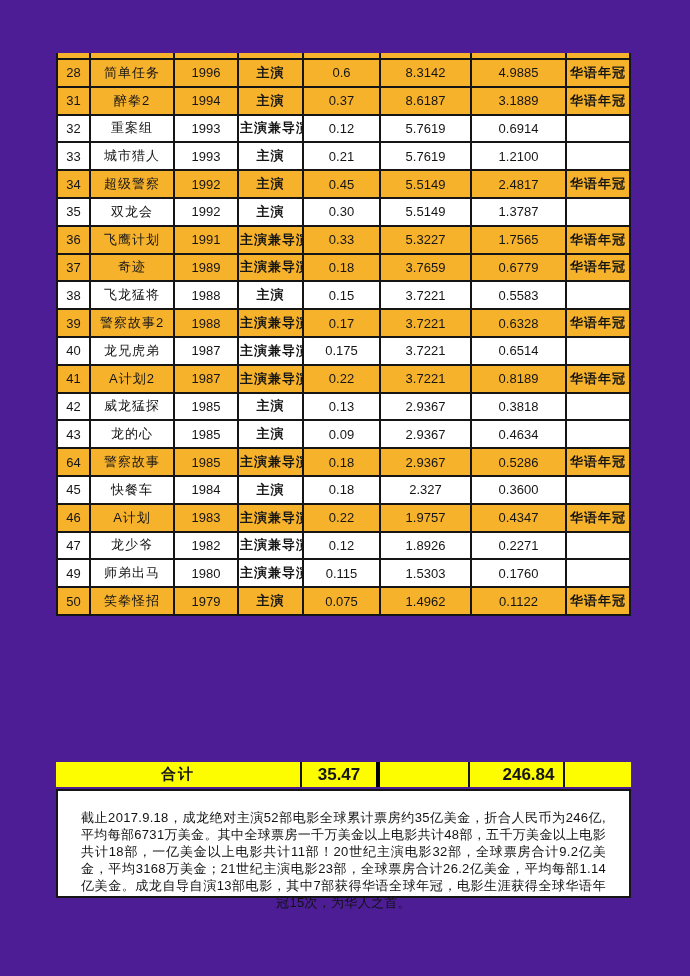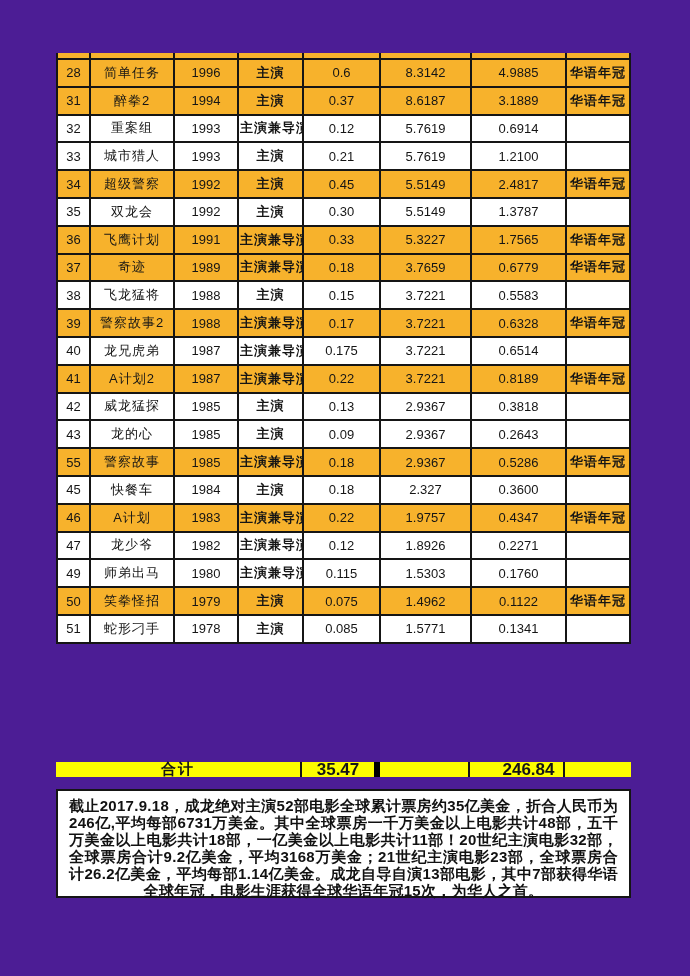--- a/index.html
+++ b/index.html
@@ -41,54 +41,54 @@
   td.c-role  { font-weight: bold; font-size: 10.5px; letter-spacing: 1px; }
   td.c-note  { font-weight: bold; font-size: 11.5px; letter-spacing: 1px; margin-left: 44px; }
   td.c-year, td.c-num, td.c-no { font-size: 13px; }
 
   
   .total-strip {
     position: absolute;
     left: 56px;
     top: 762px;
     width: 575px;
-    height: 15px;
+    height: 25px;
     background: #FDFD00;
     display: flex;
     align-items: stretch;
   }
   .total-strip .t-cell {
     display: flex;
     align-items: center;
     justify-content: center;
     box-sizing: border-box;
     font-weight: bold;
   }
   .t-label { width: 246px; border-right: 2px solid #151515; font-size: 15px; letter-spacing: 2px; }
-  .t-usd   { width: 78px;  border-right: 6px solid #000000; font-size: 17px; }
+  .t-usd   { width: 78px;  border-right: 4px solid #000000; font-size: 17px; }
   .t-gap1  { width: 90px;  border-right: 2px solid #151515; }
   .t-rmb   { width: 95px;  border-right: 2px solid #151515; font-size: 17px; padding-left: 24px; }
   .t-gap2  { width: 66px; }
 
   
   .summary-box {
     position: absolute;
     left: 56px;
     top: 789px;
     width: 575px;
     height: 109px;
     box-sizing: border-box;
     border: 2px solid #151515;
     background: #ffffff;
     padding: 2px 7px 0 7px;
   }
   .summary-box p {
-    margin: 4px;
-    font-size: 15px;
-    font-weight: bold;
+    margin: 16px;
+    font-size: 13px;
+    font-weight: normal;
     line-height: 17px;
     letter-spacing: 0.3px;
     text-align: justify;
     text-align-last: center;
     color: #111;
   }
 </style>
 </head>
 <body>
 
@@ -246,25 +246,25 @@
       <td class="c-num">0.3818</td>
       <td class="c-note"></td>
     </tr>
         <tr>
       <td class="c-no">43</td>
       <td class="c-title">龙的心</td>
       <td class="c-year">1985</td>
       <td class="c-role">主演</td>
       <td class="c-num">0.09</td>
       <td class="c-num">2.9367</td>
-      <td class="c-num">0.2643</td>
-      <td class="c-note"></td>
-    </tr>
-        <tr class="hl">
-      <td class="c-no">55</td>
+      <td class="c-num">0.4634</td>
+      <td class="c-note"></td>
+    </tr>
+        <tr class="hl">
+      <td class="c-no">64</td>
       <td class="c-title">警察故事</td>
       <td class="c-year">1985</td>
       <td class="c-role">主演兼导演</td>
       <td class="c-num">0.18</td>
       <td class="c-num">2.9367</td>
       <td class="c-num">0.5286</td>
       <td class="c-note">华语年冠</td>
     </tr>
         <tr>
       <td class="c-no">45</td>
@@ -308,30 +308,20 @@
     </tr>
         <tr class="hl">
       <td class="c-no">50</td>
       <td class="c-title">笑拳怪招</td>
       <td class="c-year">1979</td>
       <td class="c-role">主演</td>
       <td class="c-num">0.075</td>
       <td class="c-num">1.4962</td>
       <td class="c-num">0.1122</td>
       <td class="c-note">华语年冠</td>
-    </tr>
-        <tr>
-      <td class="c-no">51</td>
-      <td class="c-title">蛇形刁手</td>
-      <td class="c-year">1978</td>
-      <td class="c-role">主演</td>
-      <td class="c-num">0.085</td>
-      <td class="c-num">1.5771</td>
-      <td class="c-num">0.1341</td>
-      <td class="c-note"></td>
     </tr>
       </tbody>
   </table>
 
   <div class="total-strip">
     <div class="t-cell t-label">合计</div>
     <div class="t-cell t-usd">35.47</div>
     <div class="t-cell t-gap1"></div>
     <div class="t-cell t-rmb">246.84</div>
     <div class="t-cell t-gap2"></div>

